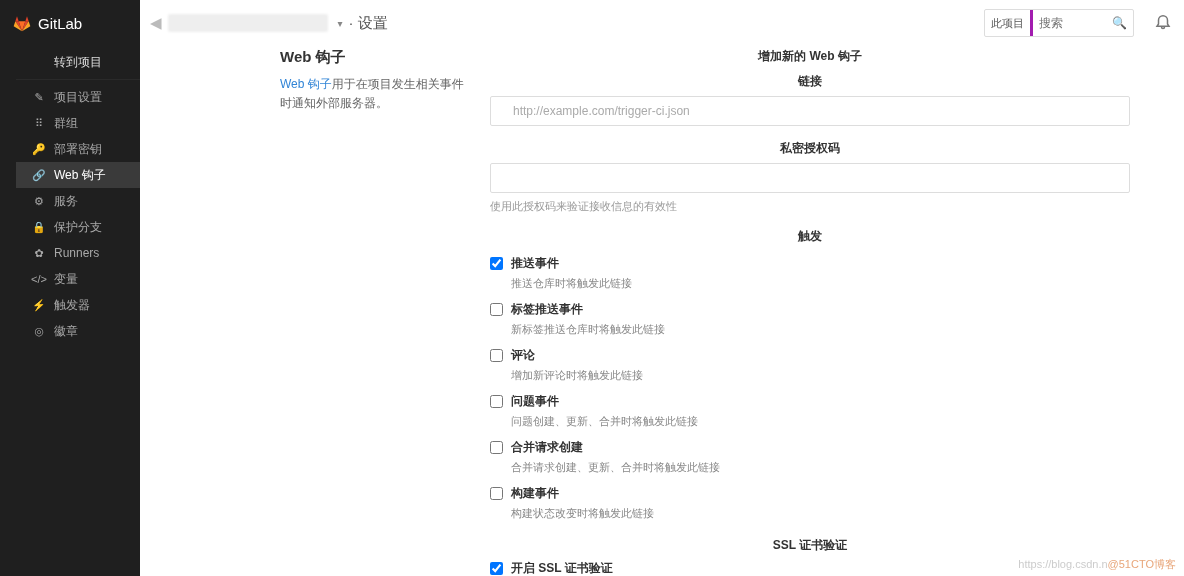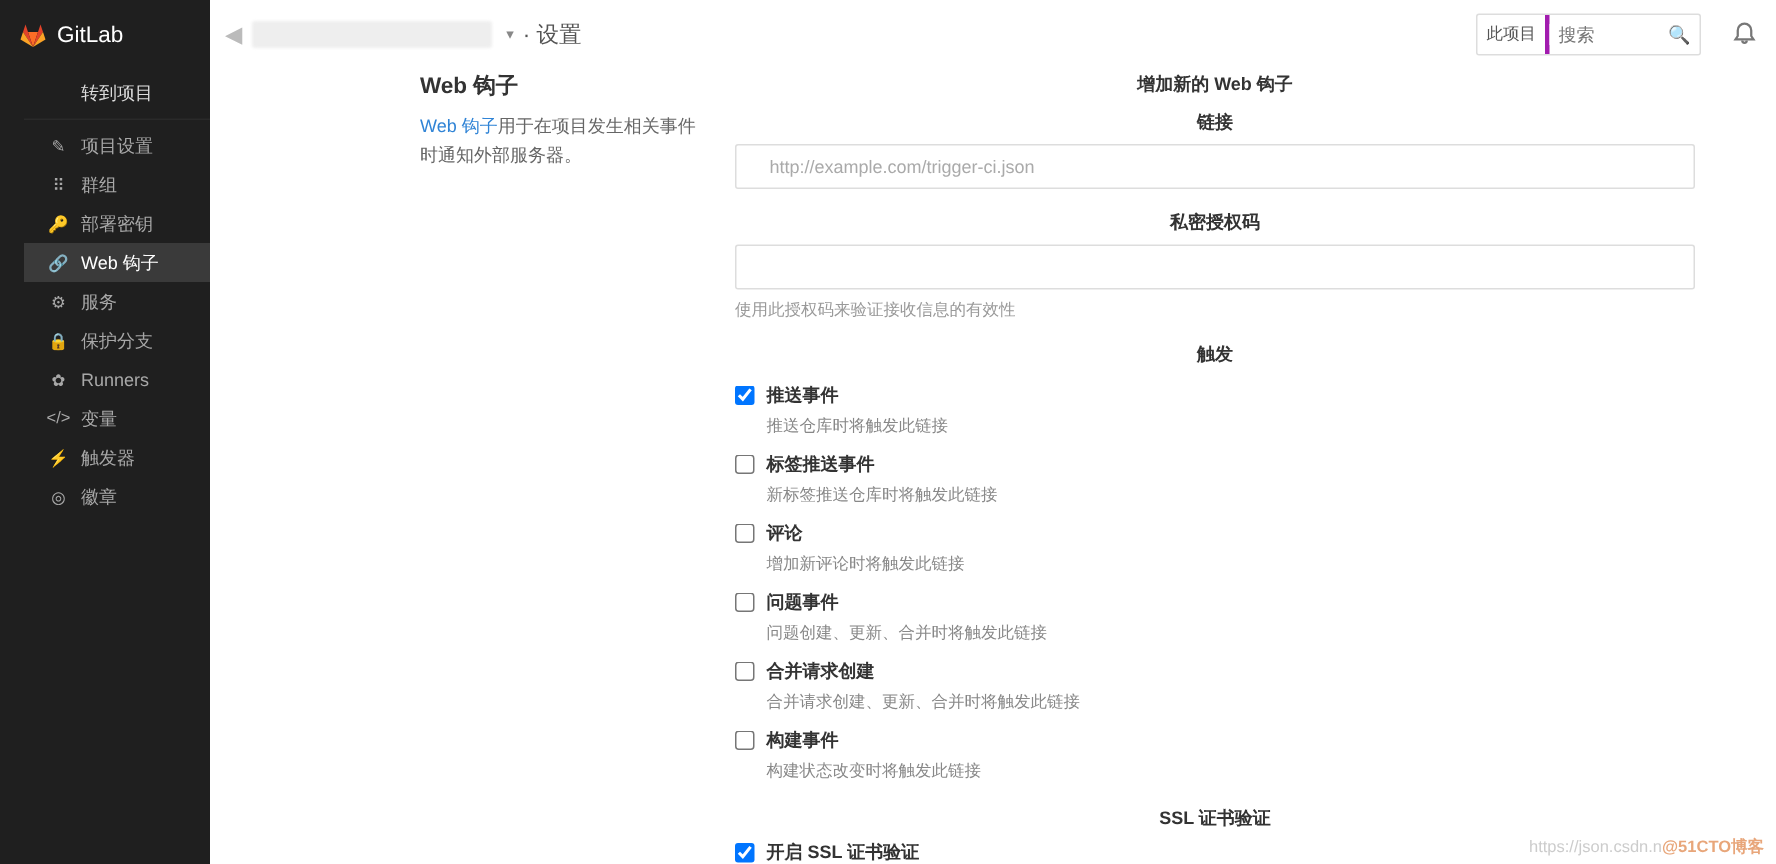--- a/index.html
+++ b/index.html
@@ -45,21 +45,21 @@
   
   .trig-group { margin-top:14px;}
   .trig-item { margin-top:10px;}
   .trig-item label { font-size:12px; font-weight:bold; color:#333; display:flex; align-items:flex-start;}
   .trig-item label input { margin-right:8px; margin-top:2px;}
   .trig-item .sub { font-size:11px; color:#888; margin-left:21px; margin-top:4px;}
   
   .ssl-sec { margin-top:16px;}
   
   .watermark { position:absolute; right:8px; bottom:4px; font-size:11px; color:#ccc;}
-  .watermark .orange { color:#e8a67a;font-weight:bold;}
+  .watermark .orange { color:#e8a67a;}
 </style>
 </head>
 <body>
 
 <div class="top-header">
   <div class="logo-area">
     <svg width="20" height="20" viewBox="0 0 24 24">
         <path fill="#fc6d26" d="M12 22l-4-12h8z"></path>
         <path fill="#e24329" d="M12 22L8 10 4 10z"></path>
         <path fill="#e24329" d="M12 22l4-12h4z"></path>
@@ -212,14 +212,14 @@
         
         
         
         
       </div>
     </div>
   </div>
 </div>
 
 <div class="watermark">
-  <span>https://json.csdn.n</span><span class="orange">@51CTO博客</span>
+  <span>https://blog.csdn.n</span><span class="orange">@51CTO博客</span>
 </div>
 
 </body></html>

